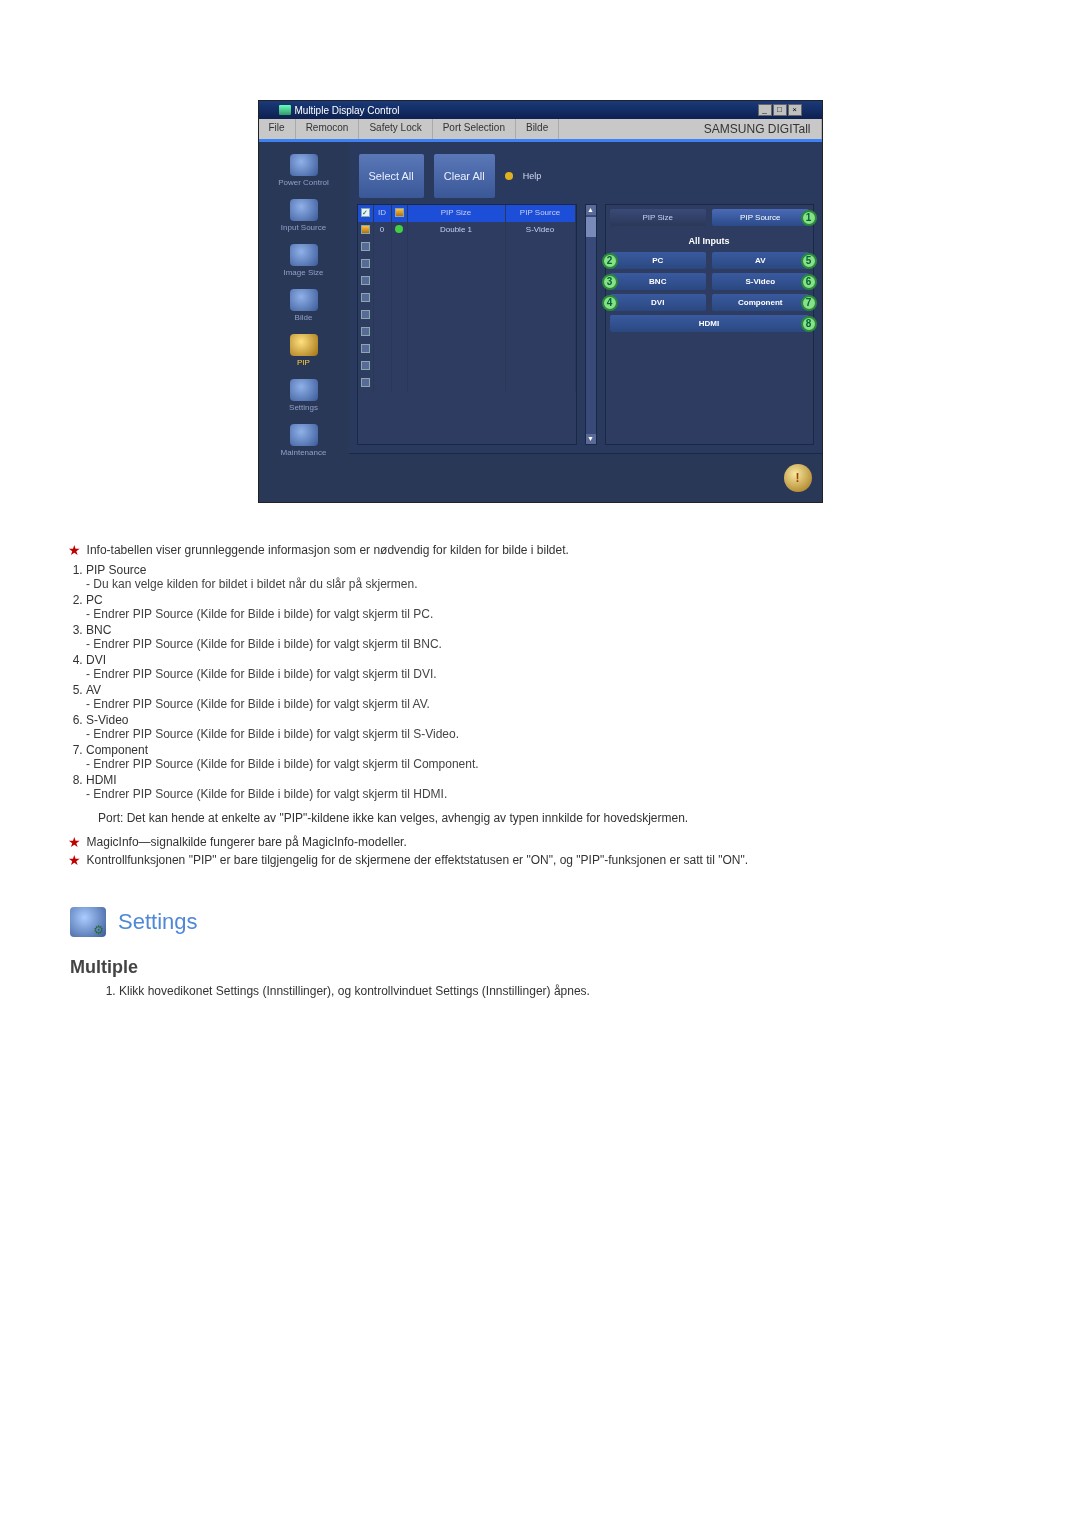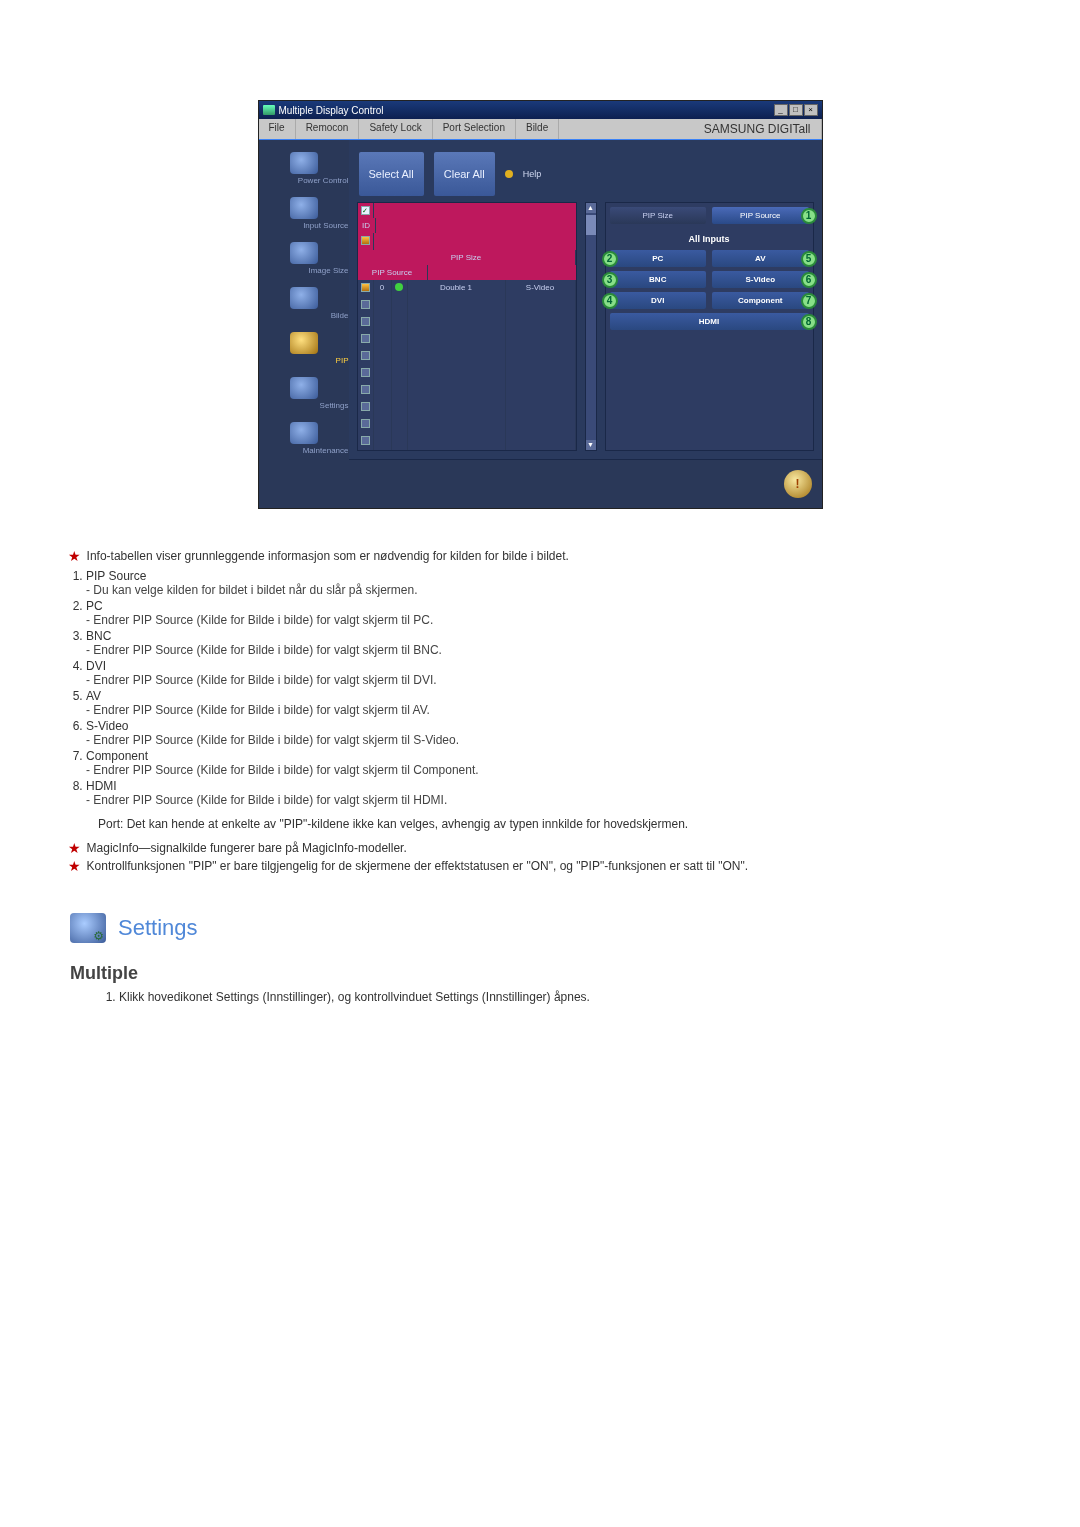--- a/index.html
+++ b/index.html
@@ -15,52 +15,52 @@
   .app-window {
     width: 565px;
     margin: 60px auto 40px auto;
     background: #31406a;
     border: 1px solid #222;
   }
   .titlebar {
     background: linear-gradient(#1a3a7a, #0d2050);
     color: #fff;
     font-size: 10px;
-    padding: 2px 4px;
+    padding: 2px 20px;
     display: flex;
     justify-content: space-between;
     align-items: center;
     height: 18px;
   }
   .titlebar-left { display: flex; align-items: center; gap: 4px; }
   .titlebar-icon { width: 12px; height: 10px; background: linear-gradient(#6fb,#396); border-radius: 1px; }
   .winbtns { display: flex; gap: 1px; }
   .winbtn { width: 14px; height: 12px; background: #c0c0c0; border: 1px solid #666; font-size: 8px; line-height: 10px; text-align: center; color: #000; }
   .menubar {
     background: #c8c8c8;
     display: flex;
     font-size: 10px;
-    border-bottom: 1px solid #3b82f6;
+    border-bottom: 3px solid #3b82f6;
   }
   .menubar span { padding: 3px 10px; color: #333; border-right: 1px solid #aaa; }
   .brand { margin-left: auto; padding: 3px 8px; font-size: 12px; color: #555; }
   .app-body {
     display: flex;
     background: #2a3a5e;
     min-height: 360px;
   }
   .sidebar {
     width: 90px;
     background: #2a3858;
     display: flex;
     flex-direction: column;
     align-items: center;
     padding-top: 10px;
   }
-  .side-item { text-align: right; color: #8fa0c8; font-size: 8px; margin-bottom: 8px; width: 100%; padding: 2px 0; }
+  .side-item { text-align: center; color: #8fa0c8; font-size: 8px; margin-bottom: 8px; width: 100%; padding: 2px 0; }
   .side-item.active { color: #ffd040; }
   .side-icon { width: 28px; height: 22px; margin: 0 auto 2px auto; background: radial-gradient(circle at 40% 35%, #8fb0e8, #3a5a98); border-radius: 4px; }
   .side-item.active .side-icon { background: radial-gradient(circle at 40% 35%, #ffe080, #a07010); }
   .main-panel {
     flex: 1;
     display: flex;
     flex-direction: column;
   }
   .toolbar {
     display: flex;
@@ -68,21 +68,21 @@
     gap: 10px;
     padding: 12px 10px 6px 10px;
     font-size: 9px;
   }
   .tbtn { background: linear-gradient(#5a78b8, #3a5898); color: #eaf0ff; padding: 16px 10px; border-radius: 2px; font-size: 11px; }
   .busy-dot { width: 8px; height: 8px; background: #e0b020; border-radius: 50%; }
   .busy-label { color: #d0d8f0; }
   .content-row { display: flex; gap: 8px; padding: 0 8px 8px 8px; flex: 1; }
   .table-box { width: 220px; background: #2e3c62; border: 1px solid #1a2848; display: flex; flex-direction: column; }
   .table-header, .table-row { display: flex; font-size: 8px; color: #c8d0f0; }
-  .table-header { background: #be185d; flex-direction: column; }
+  .table-header { background: #1d4ed8; }
   .th, .td { padding: 3px 2px; border-right: 1px solid #2a3858; text-align: center; }
   .col-chk { width: 16px; }
   .col-id { width: 18px; }
   .col-st { width: 16px; }
   .col-sz { flex: 1; }
   .col-src { width: 70px; }
   .chk { width: 9px; height: 9px; background: #5a6a98; border: 1px solid #8aa; display: inline-block; }
   .chk.on { background: linear-gradient(#ffc040,#b07010); }
   .chk.checked::after { content: "✓"; font-size: 7px; color: #060; display: block; line-height: 7px; }
   .chk.checked { background: #e8f0ff; }

